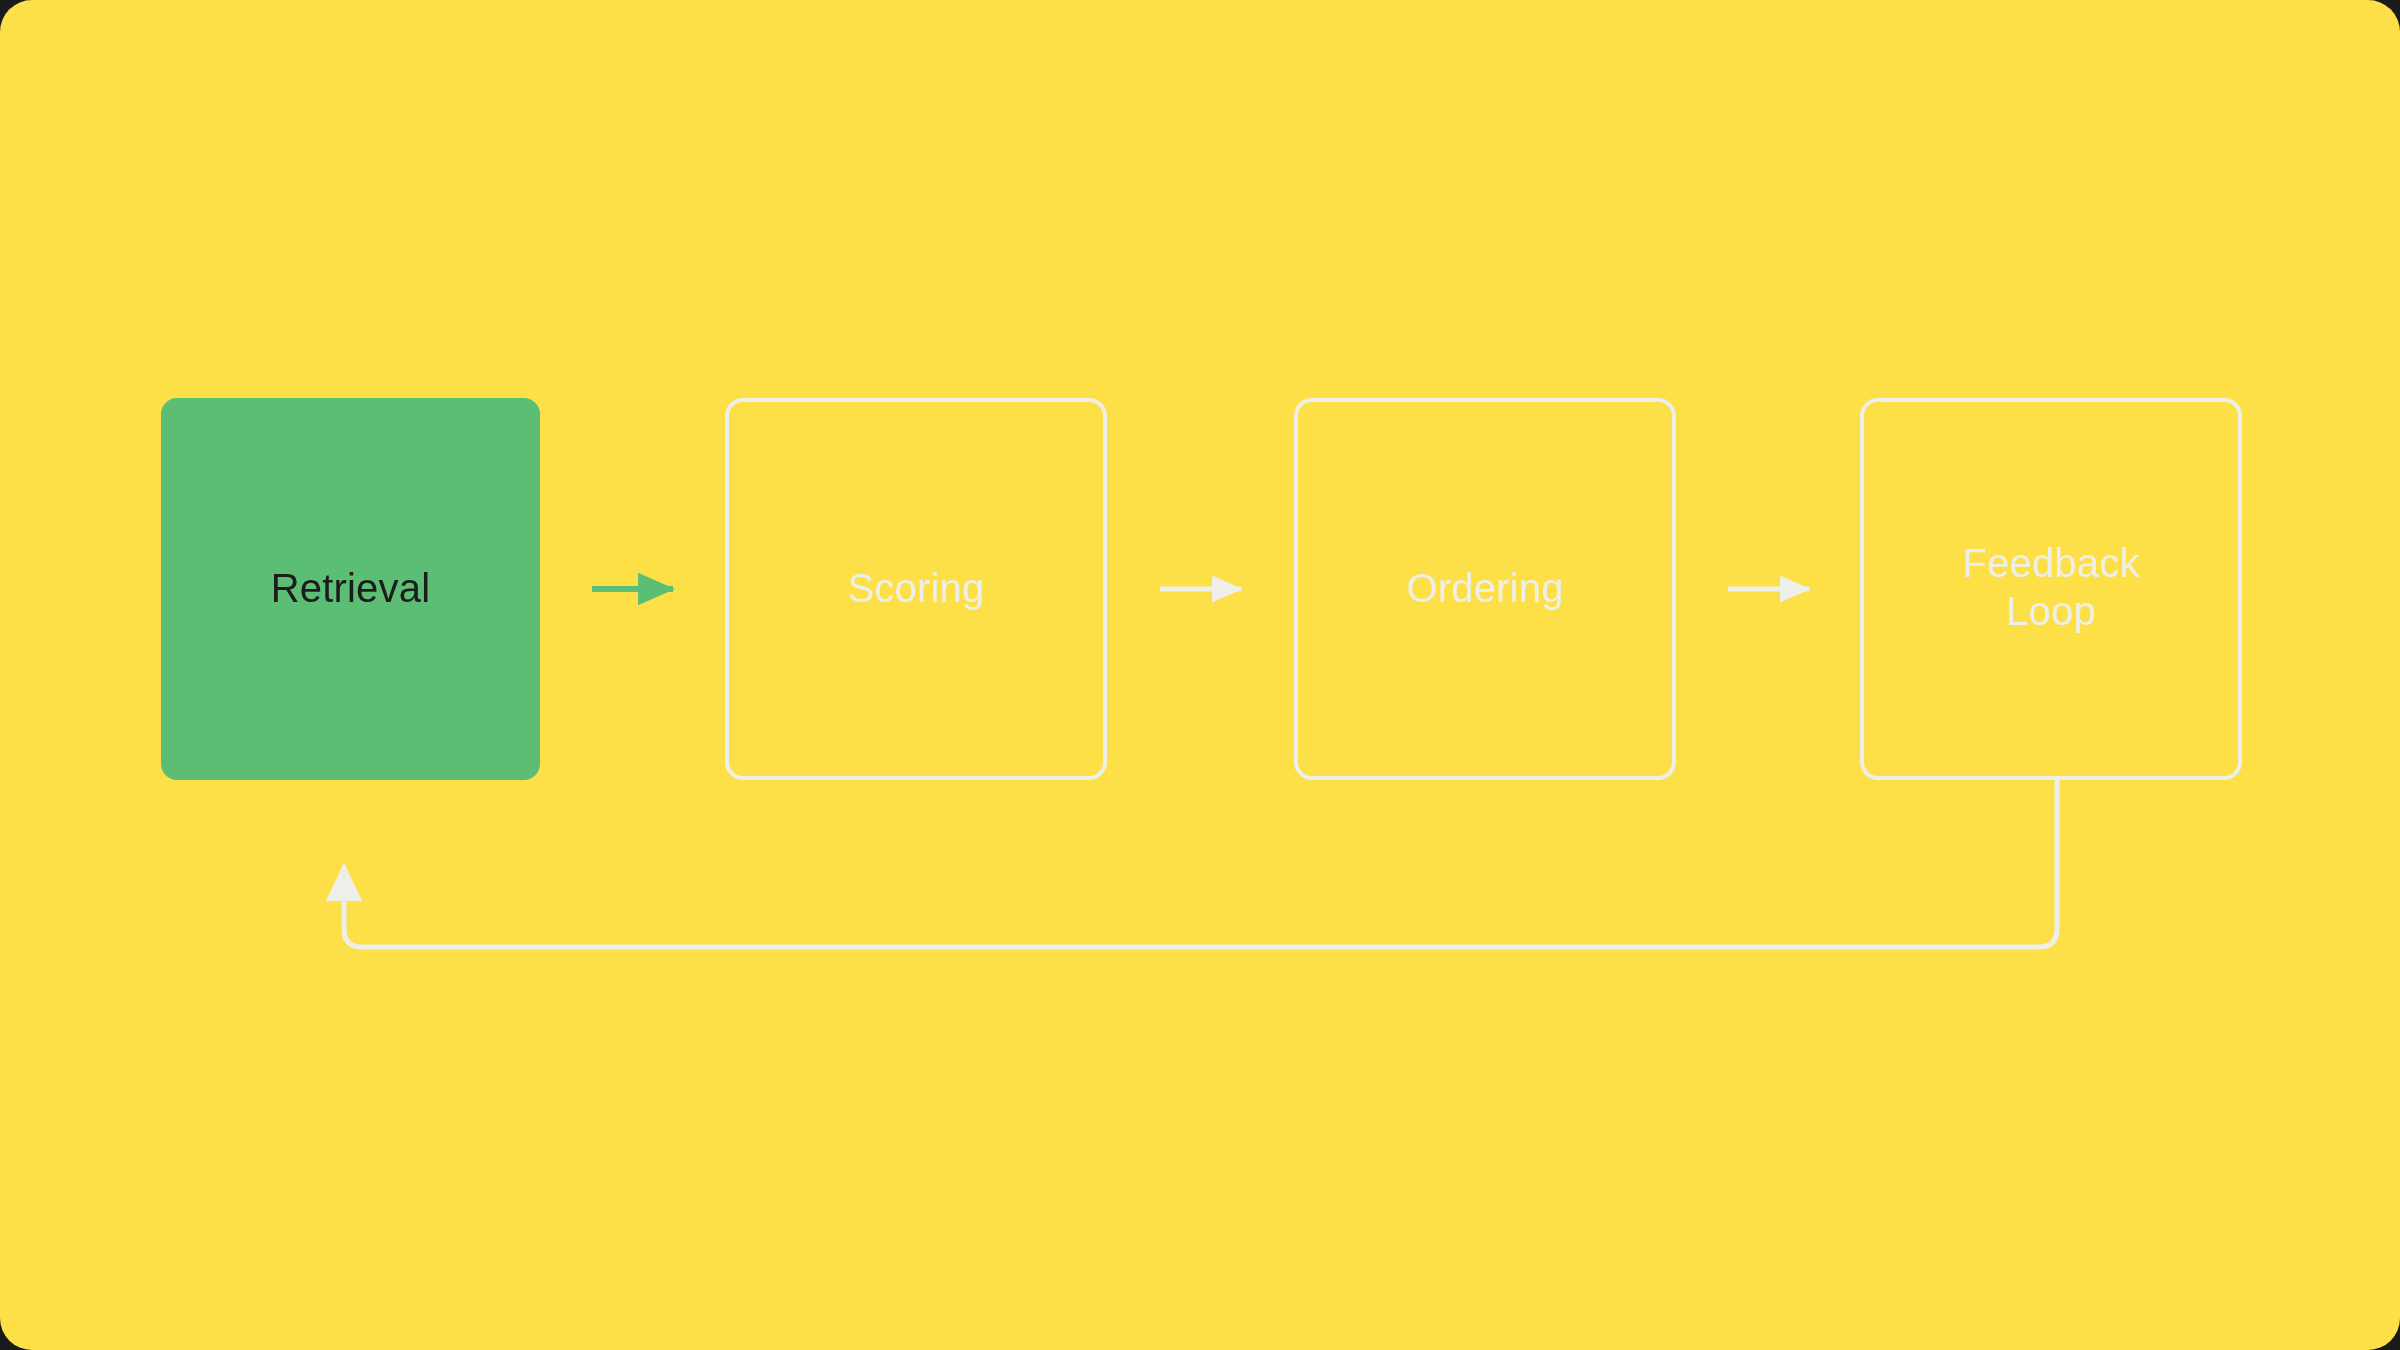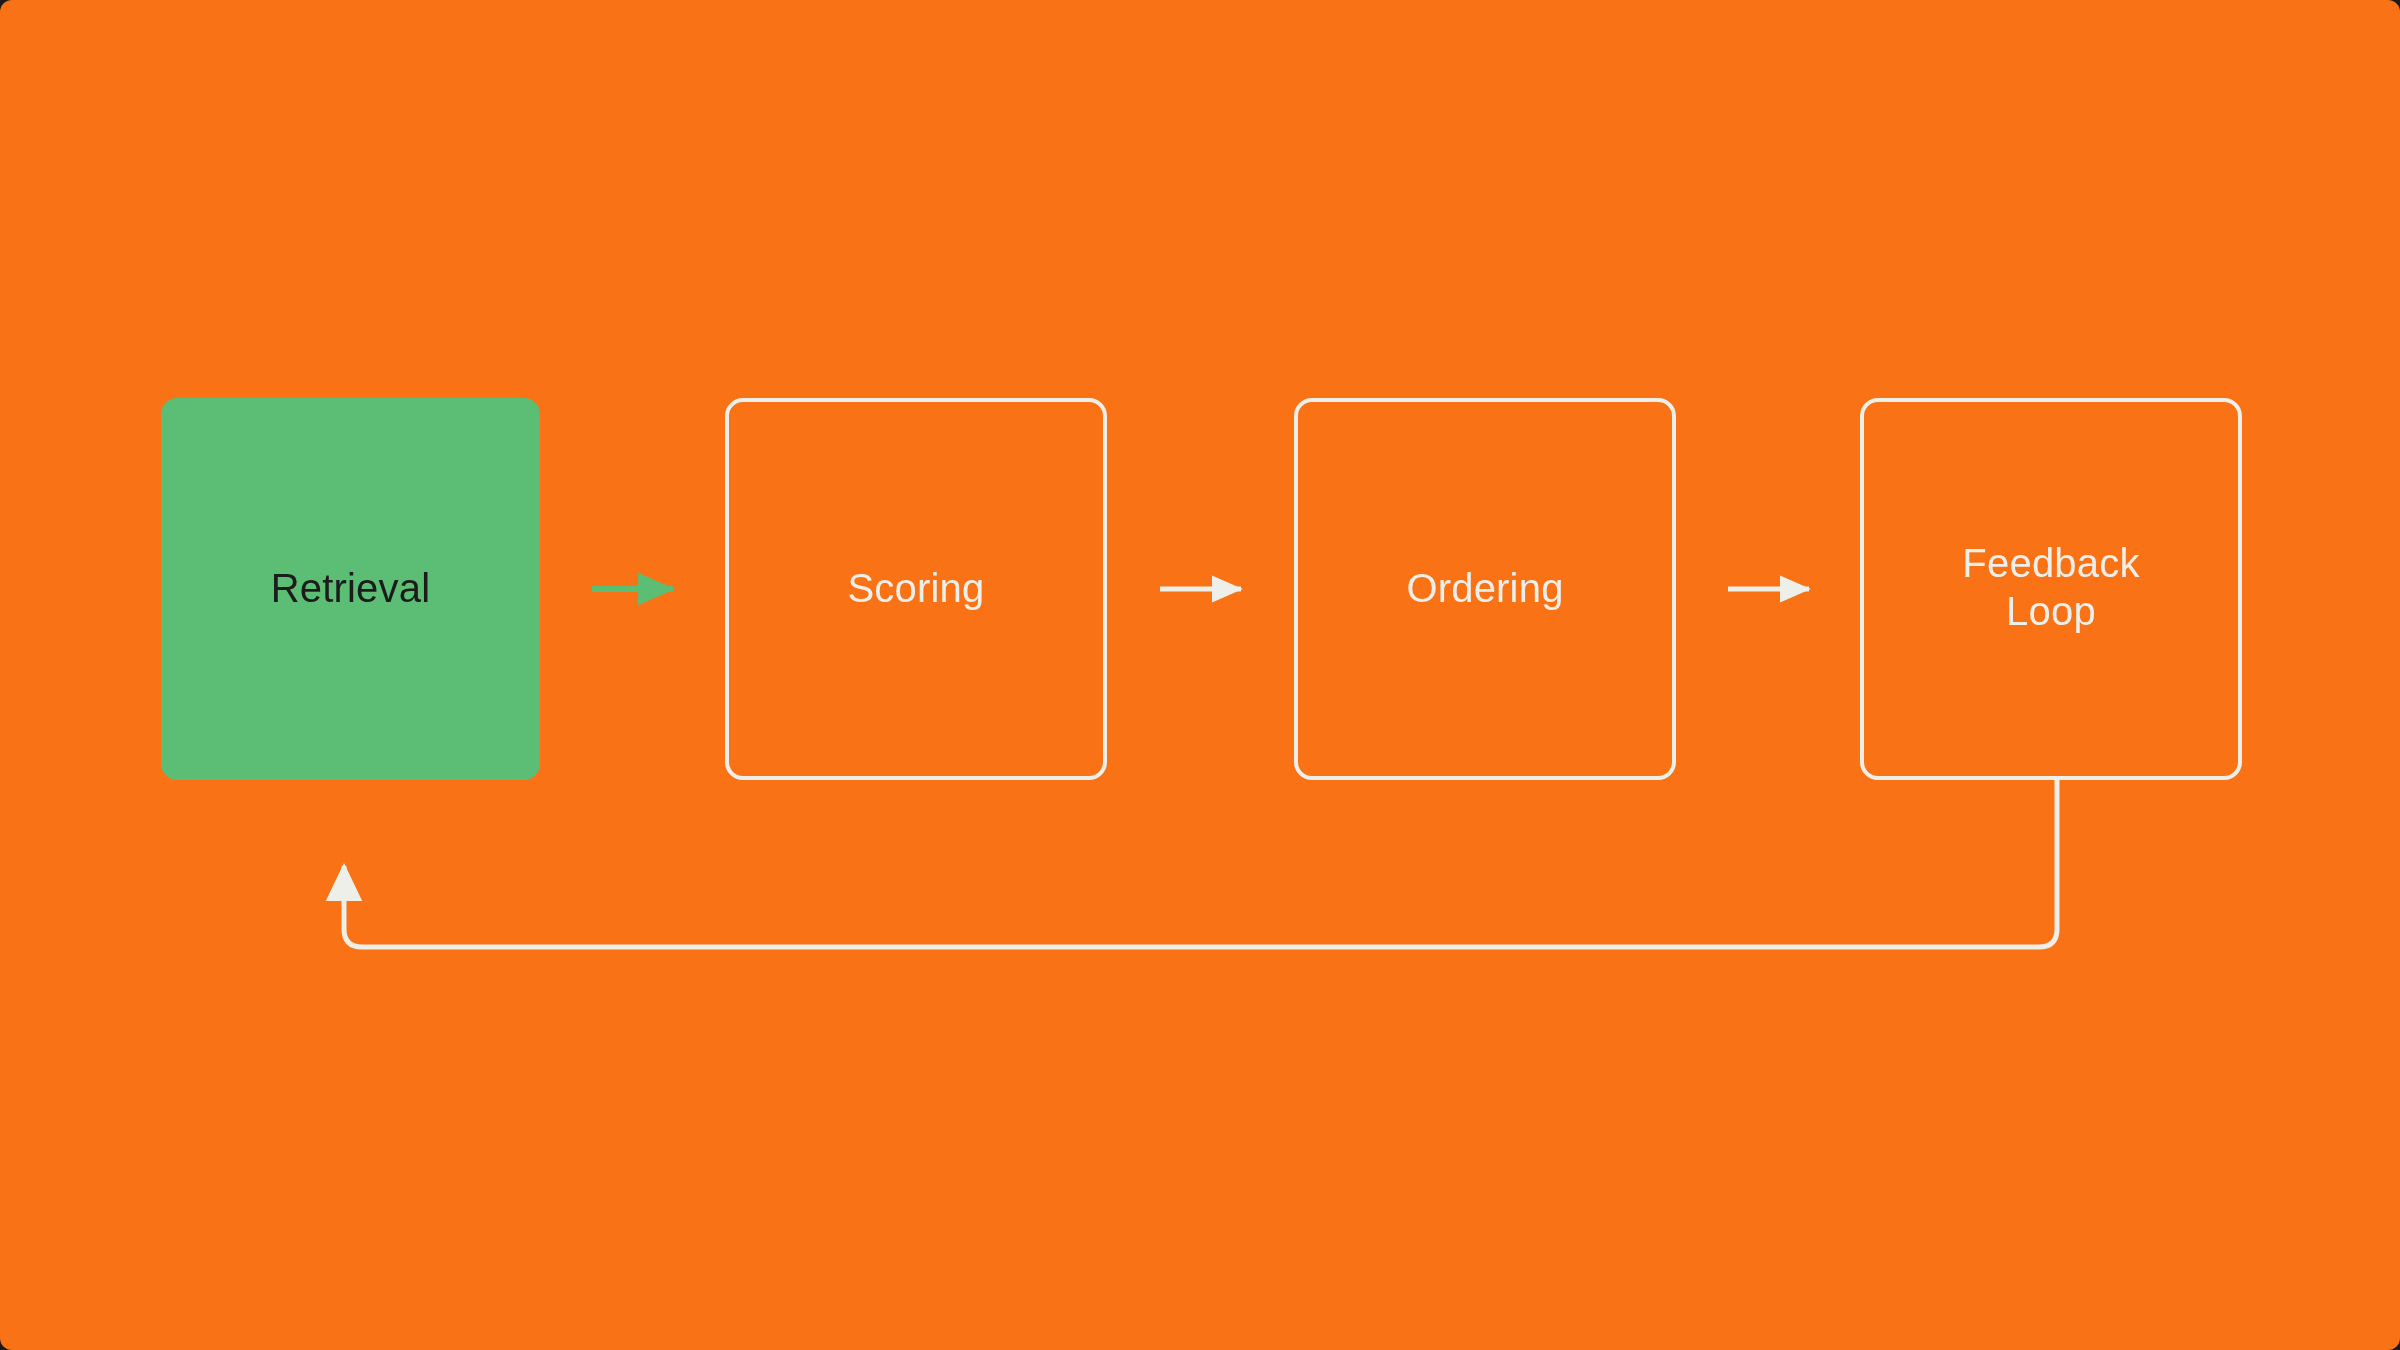--- a/index.html
+++ b/index.html
@@ -11,22 +11,22 @@
   body {
     width: 2400px;
     height: 1350px;
     overflow: hidden;
     font-family: "Liberation Sans", sans-serif;
   }
   #canvas {
     position: relative;
     width: 2400px;
     height: 1350px;
-    background: #f97316;
-    border-radius: 12px;
+    background: #fde047;
+    border-radius: 32px;
     overflow: hidden;
   }
   #diagram-svg {
     position: absolute;
     left: 0;
     top: 0;
     width: 2400px;
     height: 1350px;
     display: block;
   }

